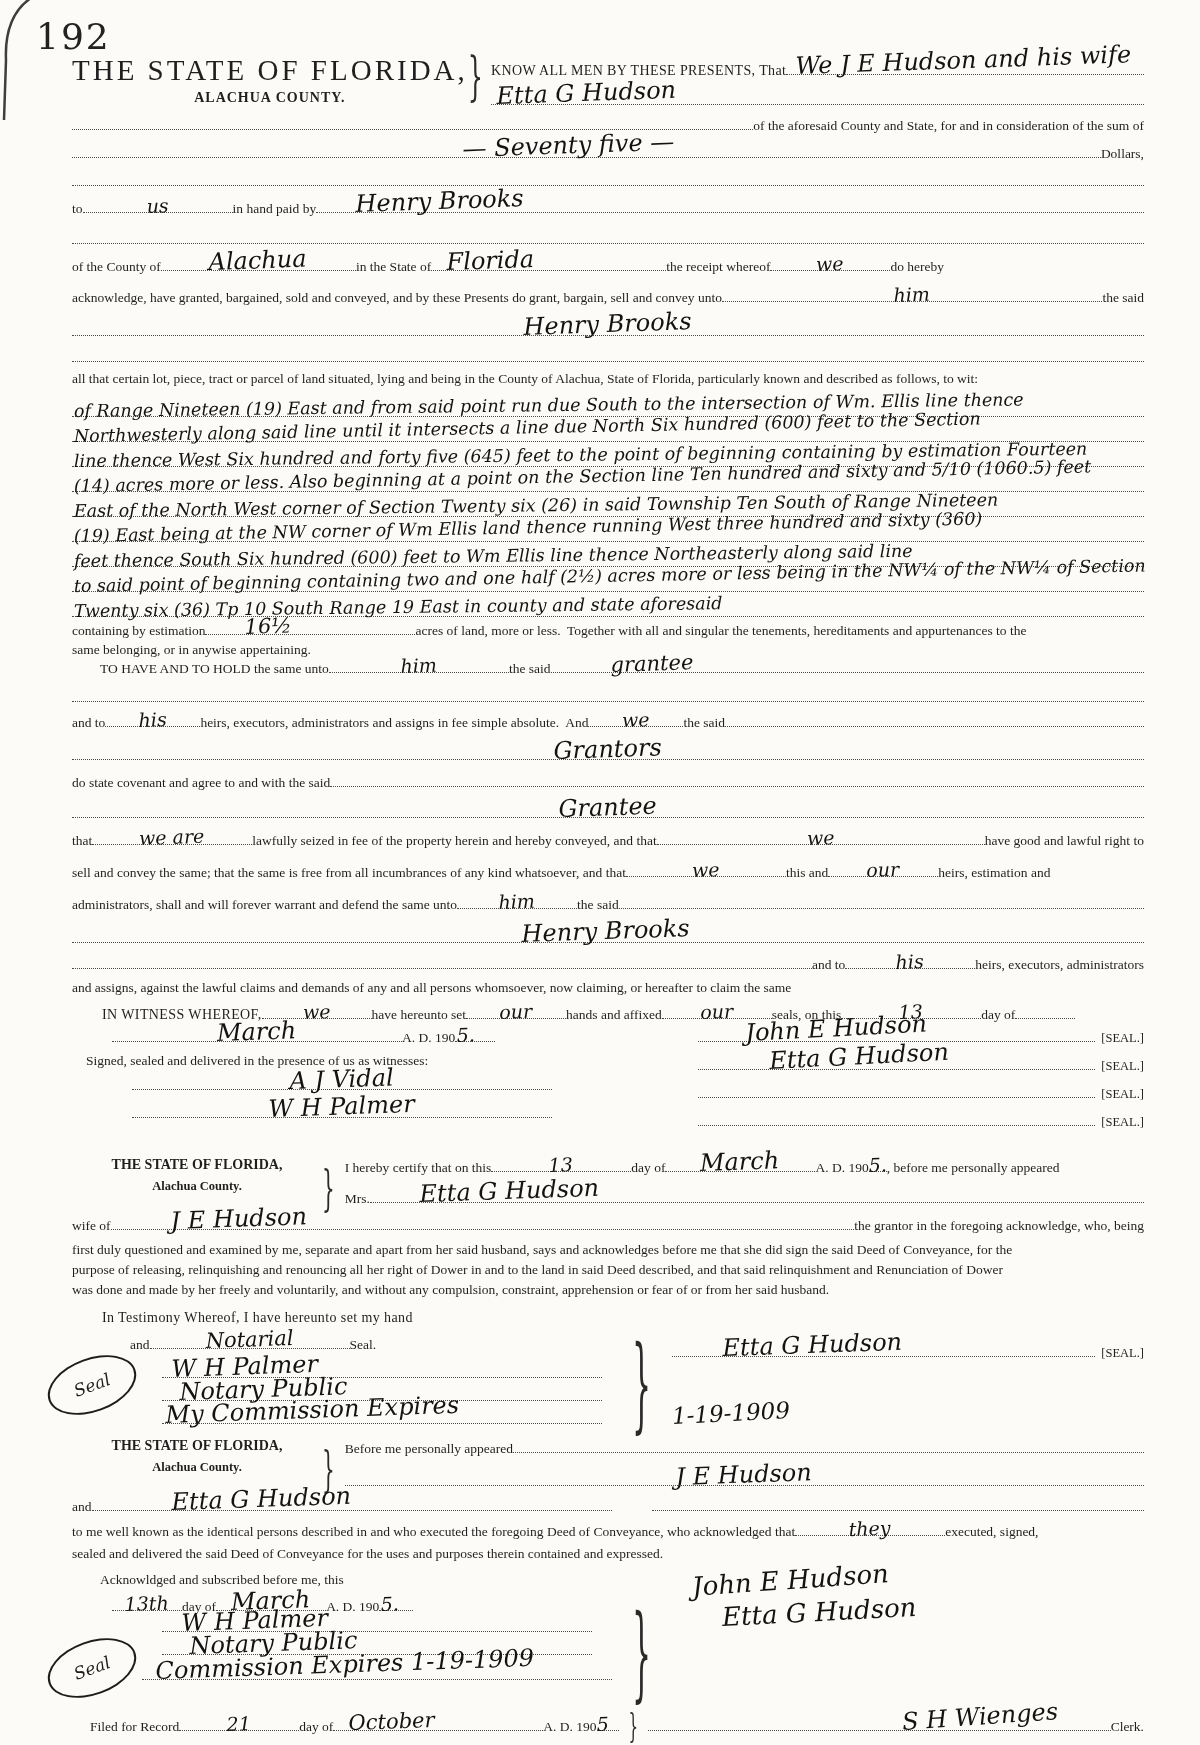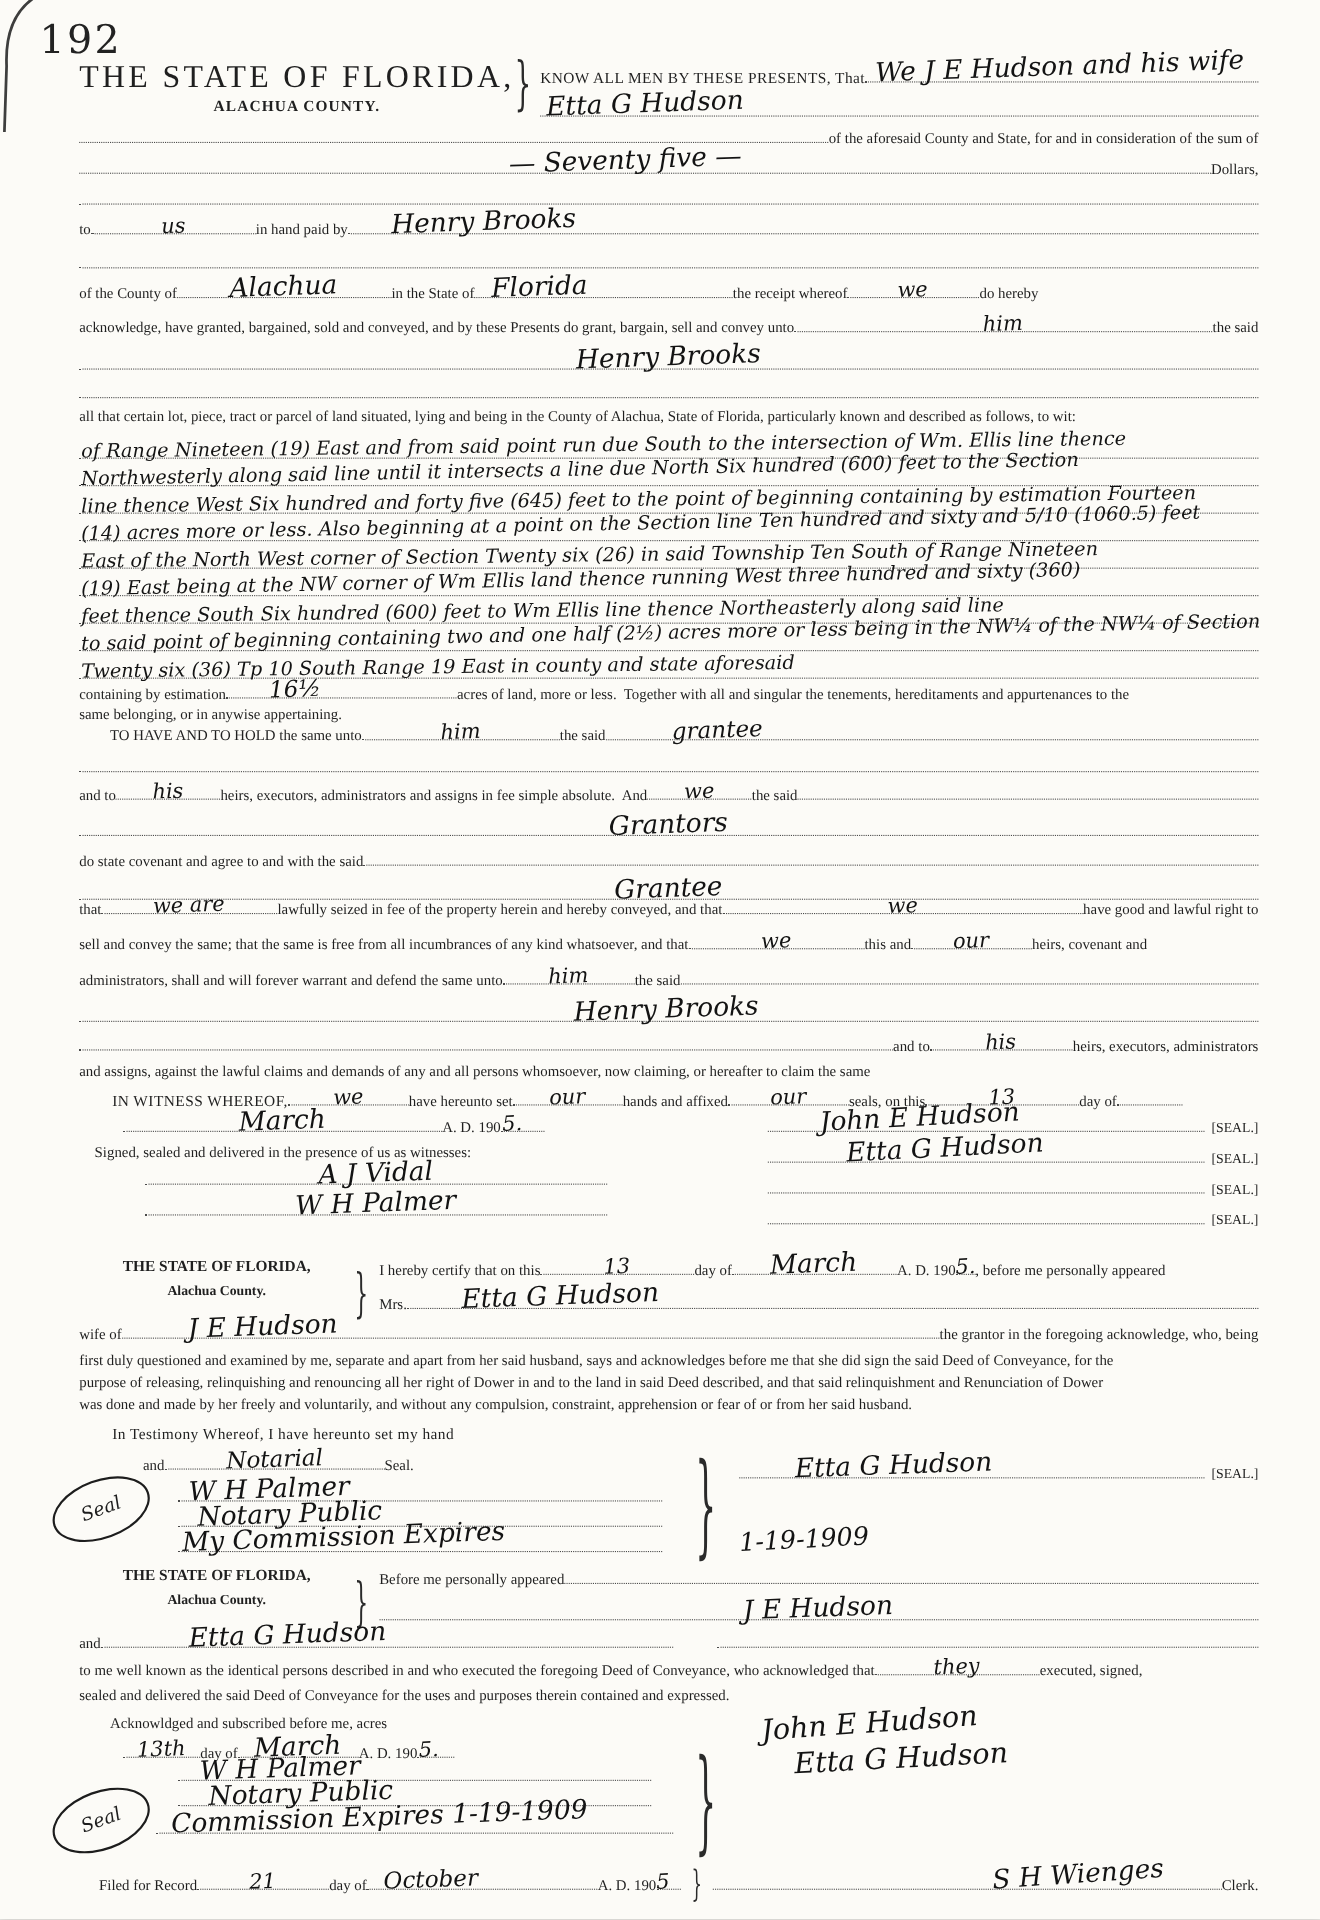--- a/index.html
+++ b/index.html
@@ -231,41 +231,41 @@
     </div>
     <div class="line" style="margin-top:14px">
       <span class="t">do state covenant and agree to and with the said</span>
       <span class="fill"></span>
     </div>
     <div class="line" style="margin-top:14px">
       <span class="fill">
           <span class="hw big c">Grantee</span>
         </span>
     </div>
-    <div class="line" style="">
+    <div class="line" style="margin-top:14px">
       <span class="t">that</span>
       <span class="fill fz" style="width:160px">
           <span class="hw c">we are</span>
         </span>
       <span class="t">lawfully seized in fee of the property herein and hereby conveyed, and that</span>
       <span class="fill">
           <span class="hw c">we</span>
         </span>
       <span class="t">have good and lawful right to</span>
     </div>
     <div class="line" style="margin-top:15px">
       <span class="t">sell and convey the same; that the same is free from all incumbrances of any kind whatsoever, and that</span>
       <span class="fill fz" style="width:160px">
           <span class="hw c">we</span>
         </span>
       <span class="t">this and</span>
       <span class="fill fz" style="width:110px">
           <span class="hw c">our</span>
         </span>
-      <span class="t">heirs, covenant and</span>
+      <span class="t">heirs, estimation and</span>
     </div>
     <div class="line" style="margin-top:15px">
       <span class="t">administrators, shall and will forever warrant and defend the same unto</span>
       <span class="fill fz" style="width:120px">
           <span class="hw c">him</span>
         </span>
       <span class="t">the said</span>
       <span class="fill"></span>
     </div>
     <div class="line" style="margin-top:17px">
@@ -460,21 +460,21 @@
     </div>
     <div class="inkline" style="margin-top:8px;height:96px">
       <div class="line">
         <span class="t">to me well known as the identical persons described in and who executed the foregoing Deed of Conveyance, who acknowledged that</span>
         <span class="fill fz" style="width:150px">
             <span class="hw c">they</span>
           </span>
         <span class="t">executed, signed,</span>
       </div>
       <div class="para" style="margin-top:4px">sealed and delivered the said Deed of Conveyance for the uses and purposes therein contained and expressed.</div>
-      <div class="para" style="margin-top:6px;padding-left:28px">Acknowldged and subscribed before me, acres</div>
+      <div class="para" style="margin-top:6px;padding-left:28px">Acknowldged and subscribed before me, this</div>
       <span class="abs-hw" style="left:620px;top:44px;font-size:26px;transform:rotate(-4deg)">John E Hudson</span>
       <span class="abs-hw" style="left:650px;top:76px;font-size:26px;transform:rotate(-3deg)">Etta G Hudson</span>
       <div class="line" style="margin-top:8px;width:430px">
         <span class="fill fz" style="width:70px;margin-left:40px">
             <span class="hw c">13th</span>
           </span>
         <span class="t">day of</span>
         <span class="fill fz" style="width:110px">
             <span class="hw big c">March</span>
           </span>

